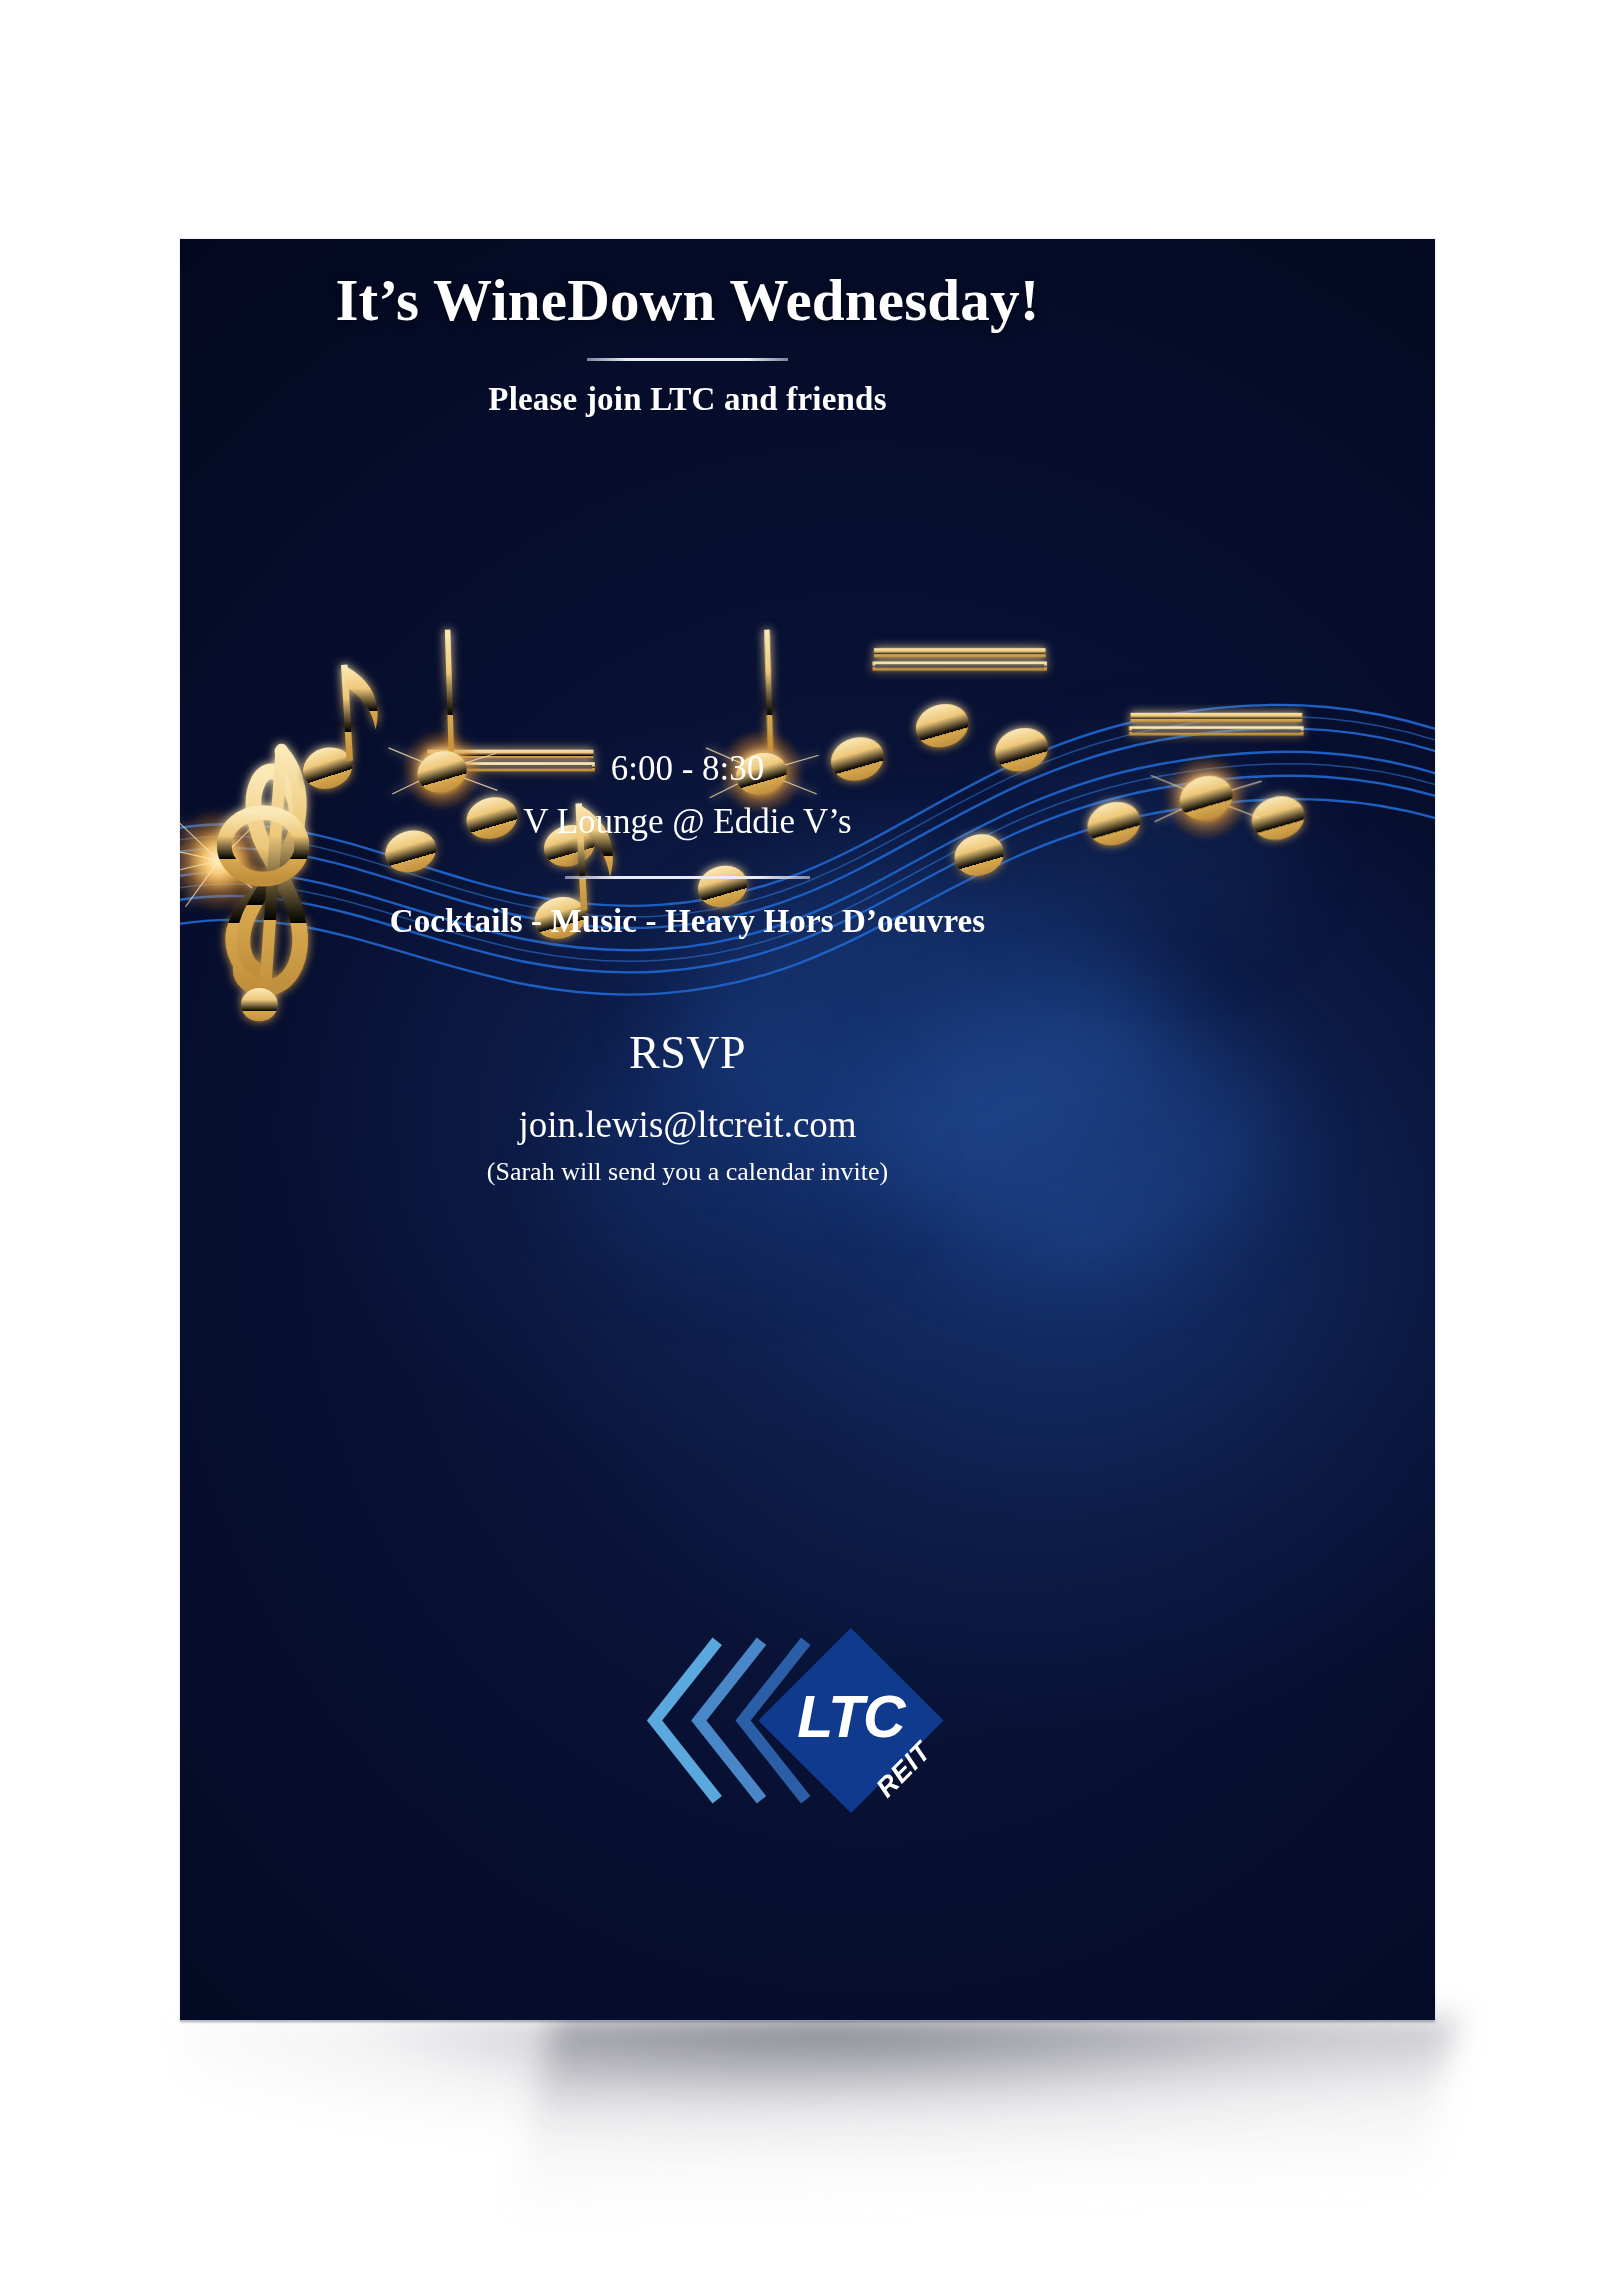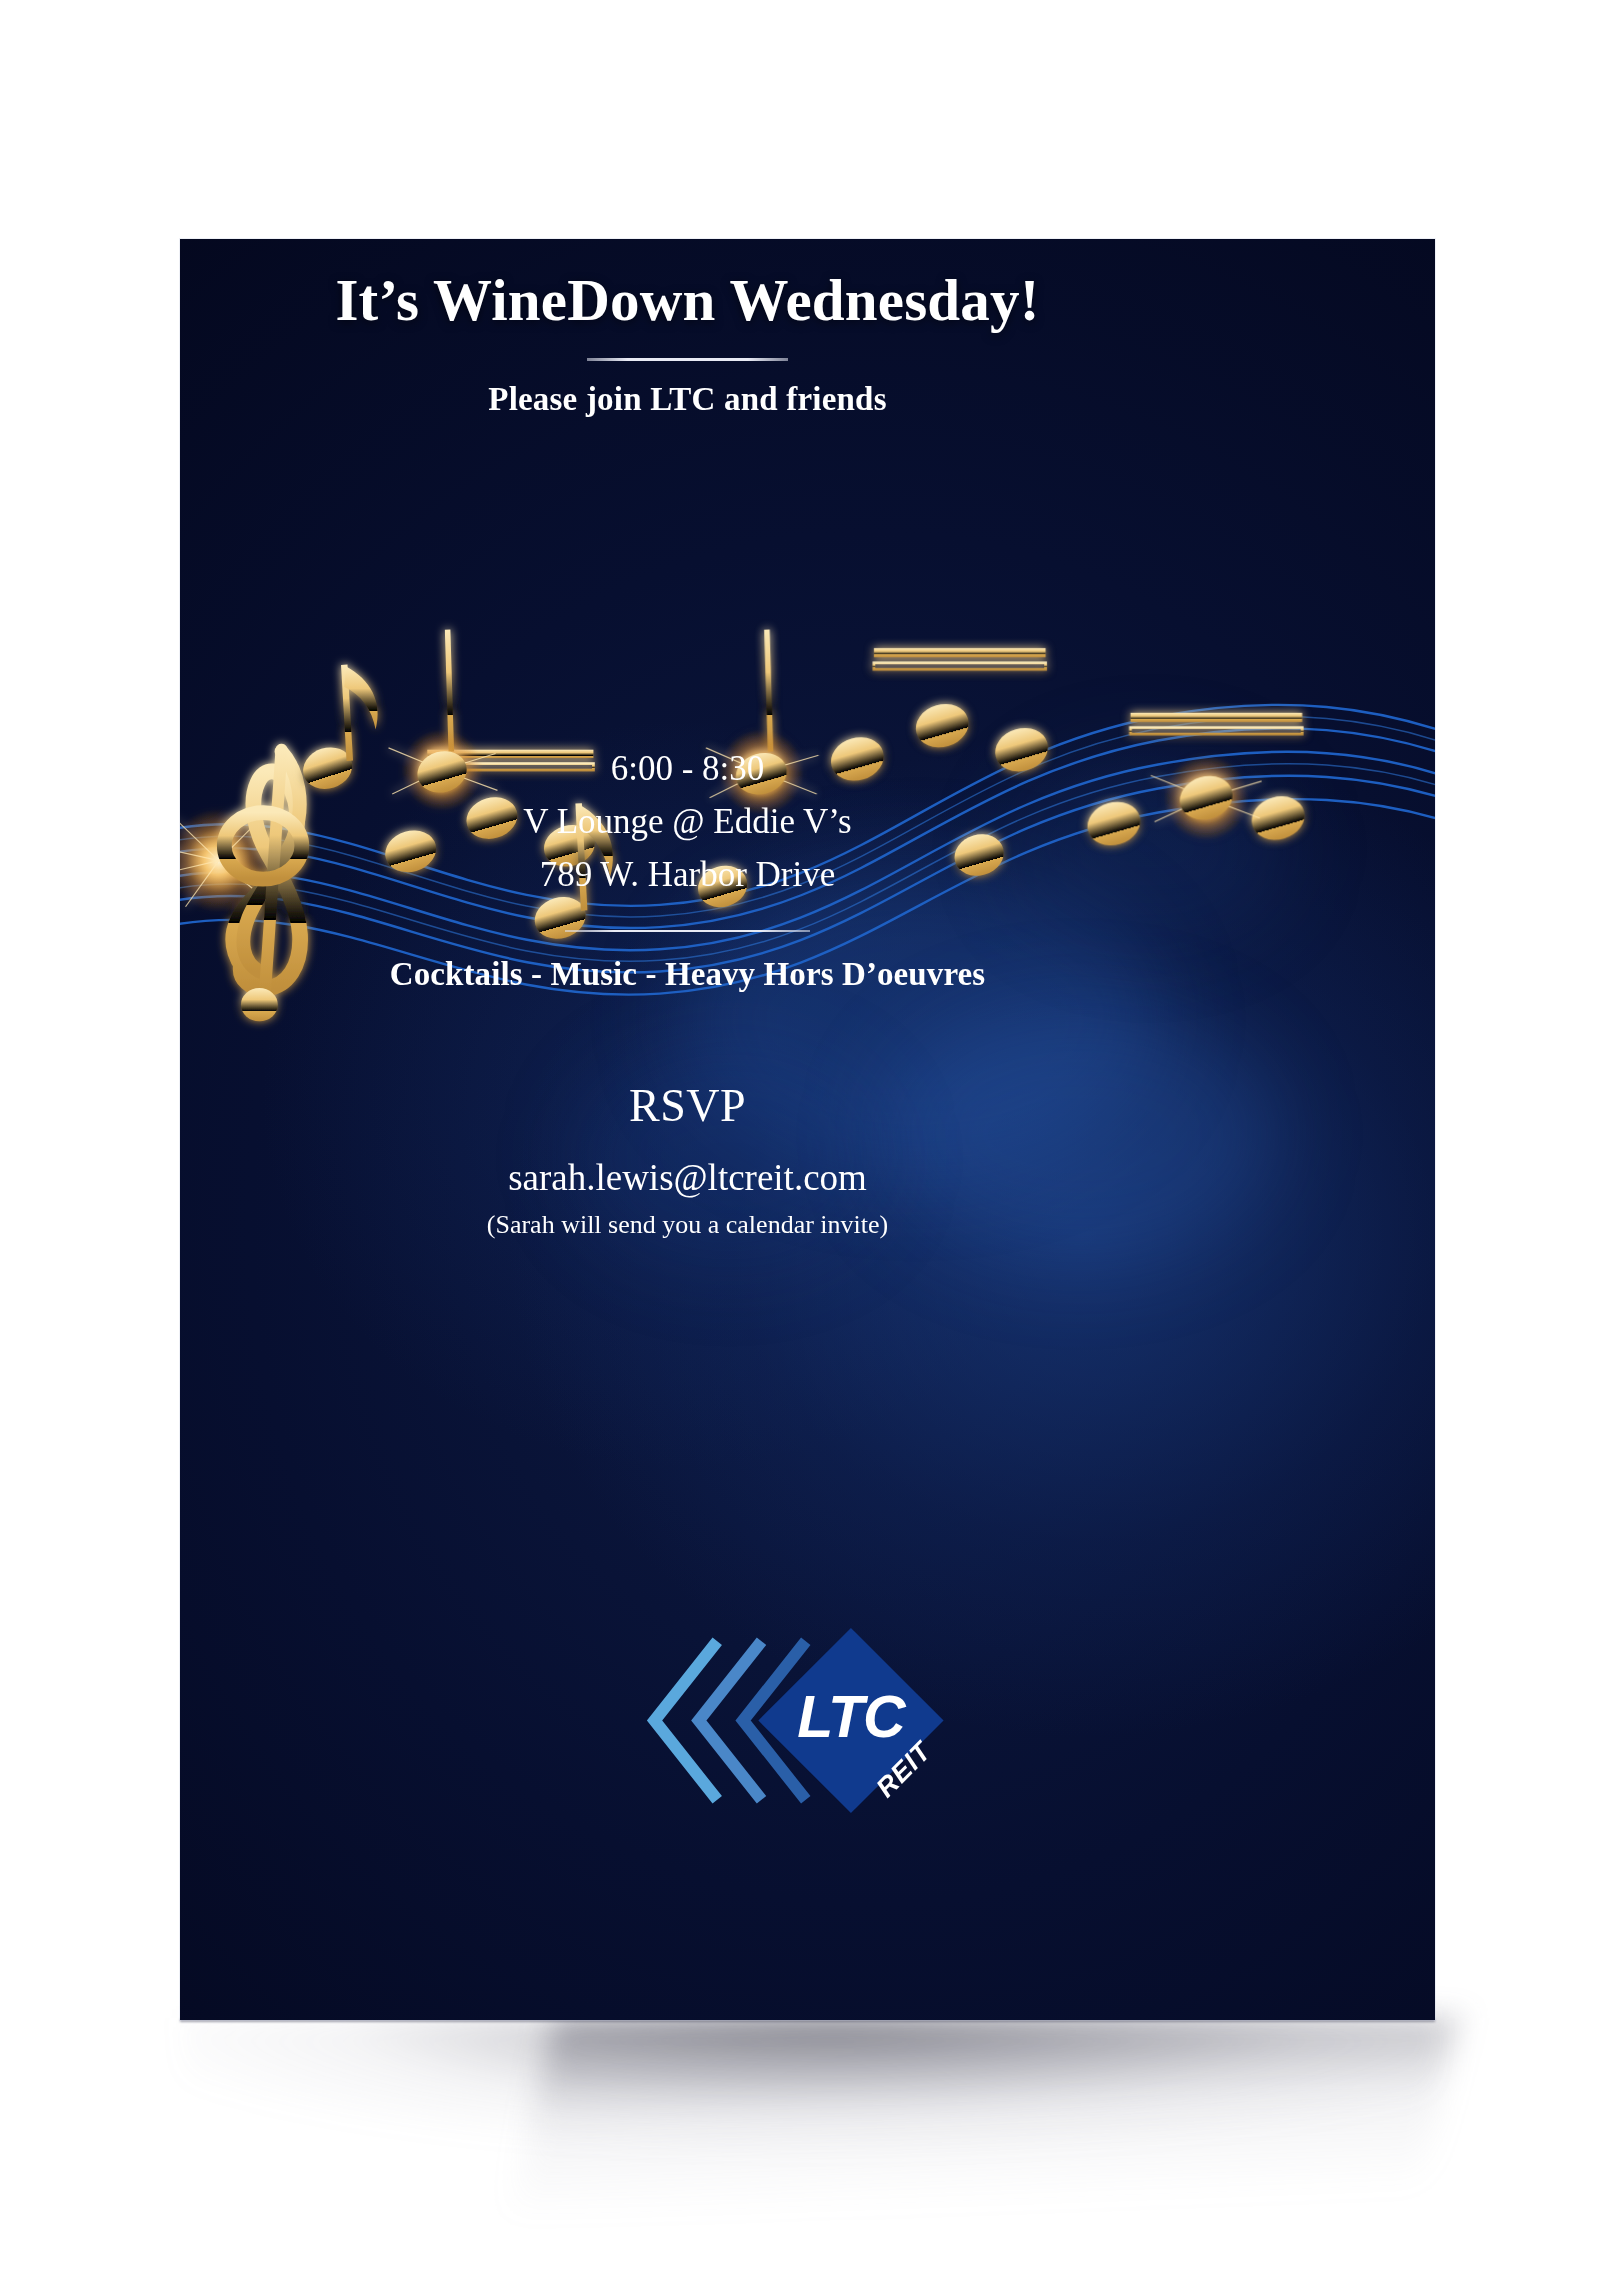--- a/index.html
+++ b/index.html
@@ -342,30 +342,29 @@
 
     <h1 class="title">It’s WineDown Wednesday!</h1>
 
     <div class="rule"></div>
 
     <p class="subtitle">Please join LTC and friends</p>
 
     <div class="details">
       <div>6:00 - 8:30</div>
       <div>V Lounge @ Eddie V’s</div>
-      <div>789 W. Harbor Drive</div>
     </div>
 
     <div class="rule rule-wide"></div>
 
     <p class="menu-line">Cocktails - Music - Heavy Hors D’oeuvres</p>
 
     <p class="rsvp-label">RSVP</p>
 
-    <p class="rsvp-email">sarah.lewis@ltcreit.com</p>
+    <p class="rsvp-email">join.lewis@ltcreit.com</p>
 
     <p class="rsvp-note">(Sarah will send you a calendar invite)</p>
   </div>
 
   <div class="logo-wrap">
     <div class="logo">
       <svg viewBox="0 0 360 200" aria-hidden="true">
 
         <g fill="none" stroke-width="13" stroke-linecap="butt" stroke-linejoin="miter">
           <polyline points="74,14 6,100 74,186" stroke="#5aa8dd"></polyline>

